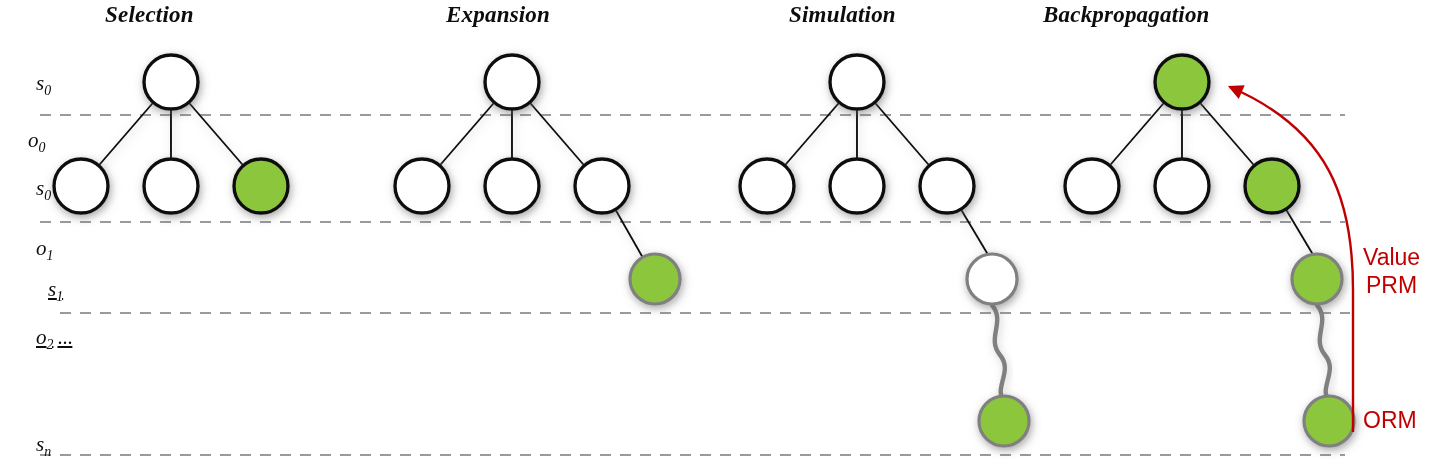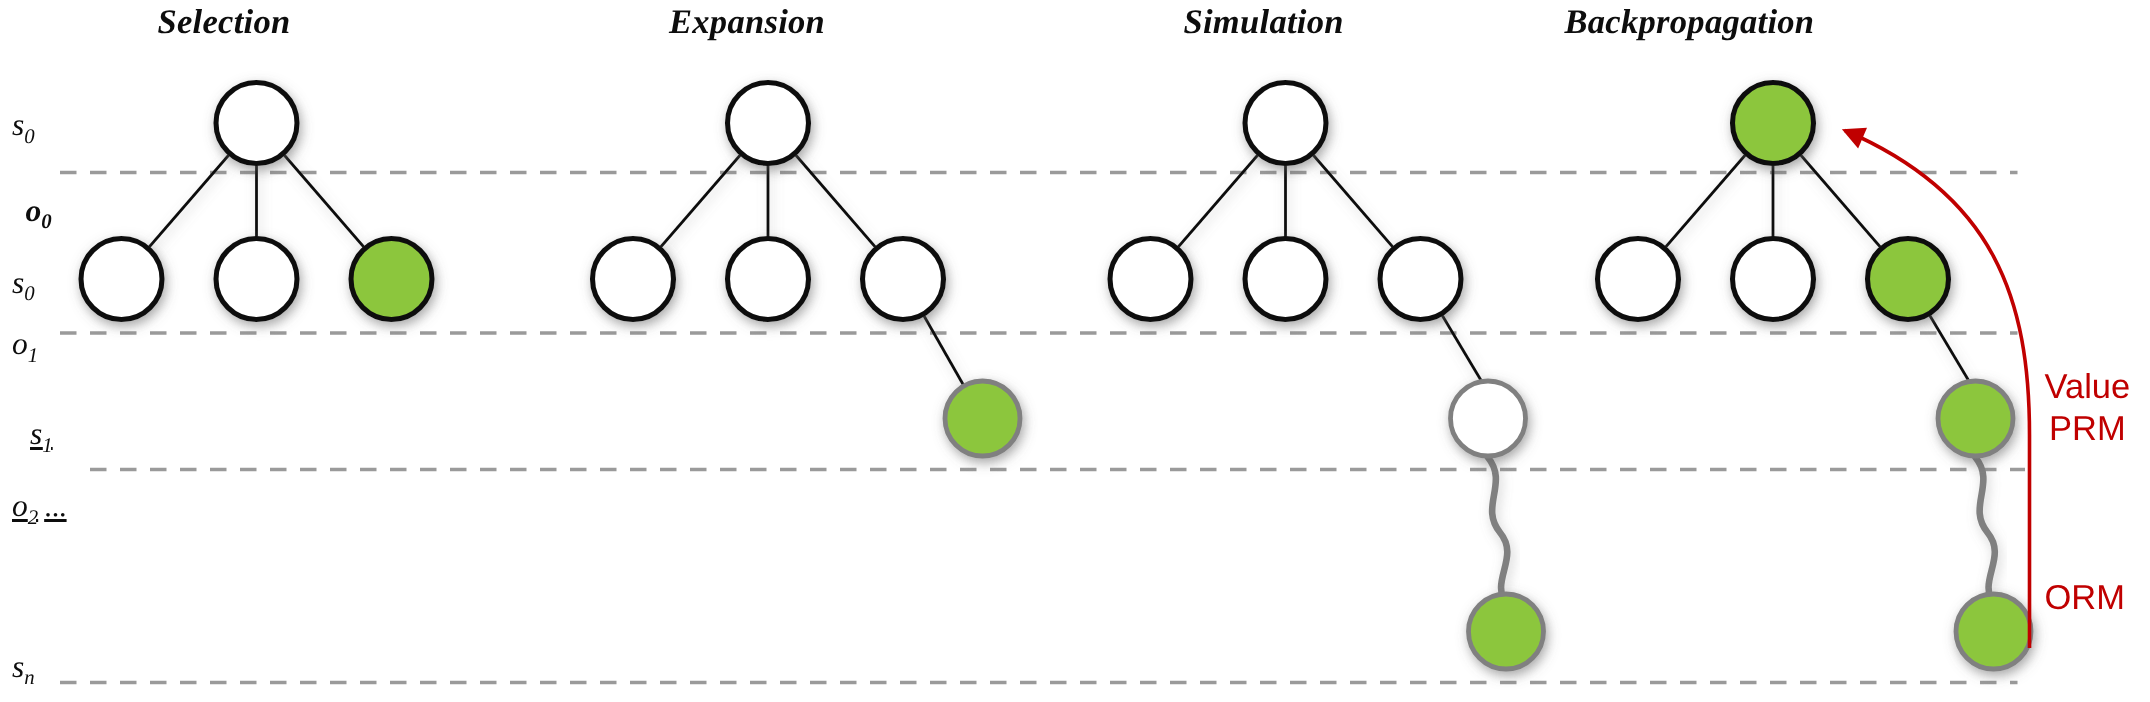--- a/index.html
+++ b/index.html
@@ -32,20 +32,21 @@
     white-space: nowrap;
     letter-spacing: 0.2px;
   }
   .axis-label {
     position: absolute;
     font-family: "Liberation Serif", serif;
     font-style: italic;
     font-size: 21px;
     color: #0d0d0d;
     white-space: nowrap;
+    margin-left: 28px;
   }
   .axis-label sub {
     font-size: 0.66em;
     font-style: italic;
   }
   .axis-label .ellipsis {
     font-style: normal;
     font-size: 0.95em;
     padding-left: 4px;
   }
@@ -146,36 +147,36 @@
   </svg>
 
   <div class="panel-title" style="left:105px; top:2px;">Selection</div>
   <div class="panel-title" style="left:446px; top:2px;">Expansion</div>
   <div class="panel-title" style="left:1043px; top:2px;">Backpropagation</div>
   <div class="panel-title" style="left:789px; top:2px;">Simulation</div>
 
   <div class="axis-label" style="left:8px; top:71px;">
     <span>s</span><sub>0</sub>
   </div>
-  <div class="axis-label" style="left:17px; top:128px;font-weight:bold;">
+  <div class="axis-label" style="left:0; top:128px;">
     <span>o</span><sub>0</sub>
   </div>
   <div class="axis-label" style="left:8px; top:176px;">
     <span>s</span><sub>0</sub>
   </div>
-  <div class="axis-label" style="left:8px; top:217px;">
+  <div class="axis-label" style="left:8px; top:236px;">
     <span>o</span><sub>1</sub>
   </div>
   <div class="axis-label" style="left:20px; top:277px;text-decoration:underline;">
     <span>s</span><sub>1</sub>
   </div>
   <div class="axis-label" style="left:8px; top:325px;text-decoration:underline;">
     <span>o</span><sub>2</sub><span class="ellipsis">...</span>
   </div>
   <div class="axis-label" style="left:8px; top:432px;">
     <span>s</span><sub>n</sub>
   </div>
 
   <div class="red-label" style="left:1363px; top:243px;">Value
 PRM</div>
-  <div class="red-label" style="left:1363px; top:384px;">ORM</div>
+  <div class="red-label" style="left:1363px; top:406px;">ORM</div>
 
 </div>
 
 </body></html>

